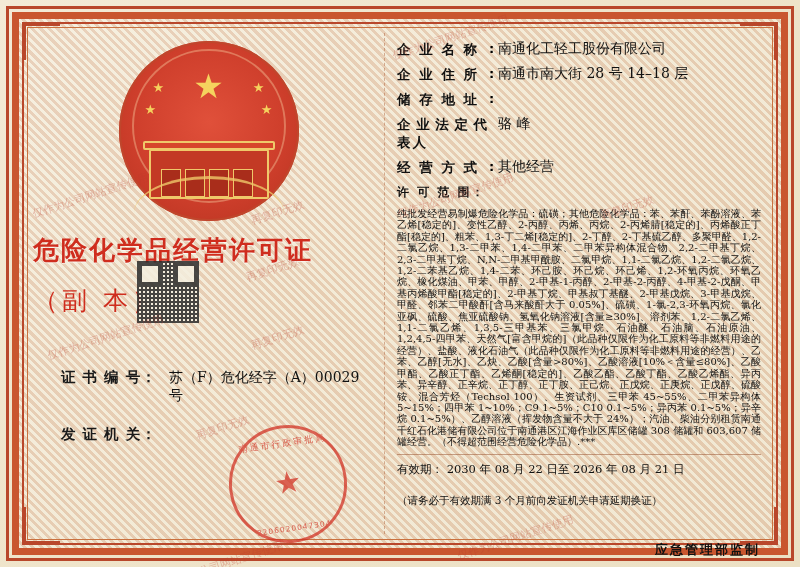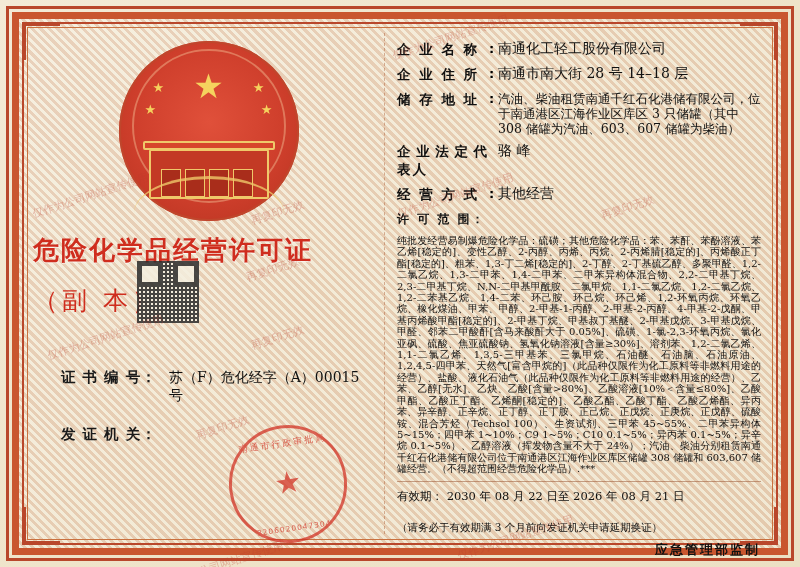--- a/index.html
+++ b/index.html
@@ -241,21 +241,21 @@
       <div class="title-zone">
         <div class="main-title">危险化学品经营许可证</div>
         <div class="sub-title">（副  本）</div>
       </div>
 
       <div class="qr"></div>
 
       <div class="fields">
         <div class="fld">
           <div class="fld-label">证 书 编 号：</div>
-          <div class="fld-val">苏（F）危化经字（A）00015 号</div>
+          <div class="fld-val">苏（F）危化经字（A）00029 号</div>
         </div>
         <div class="fld">
           <div class="fld-label">发 证 机 关：</div>
           <div class="fld-val"></div>
         </div>
       </div>
 
       <div class="seal">
         <div class="seal-top">南通市行政审批局</div>
         <div class="seal-star">★</div>
@@ -274,21 +274,20 @@
 
       <div class="r-row">
         <div class="r-label">企 业 住 所</div>
         <div class="r-colon">:</div>
         <div class="r-val big">南通市南大街 28 号 14–18 层</div>
       </div>
 
       <div class="r-row">
         <div class="r-label">储 存 地 址</div>
         <div class="r-colon">:</div>
-        <div class="r-val">汽油、柴油租赁南通千红石化港储有限公司，位于南通港区江海作业区库区 3 只储罐（其中 308 储罐为汽油、603、607 储罐为柴油）</div>
       </div>
 
       <div class="r-row">
         <div class="r-label">企业法定代表人</div>
         <div class="r-colon"></div>
         <div class="r-val big">骆  峰</div>
       </div>
 
       <div class="r-row">
         <div class="r-label">经 营 方 式</div>

